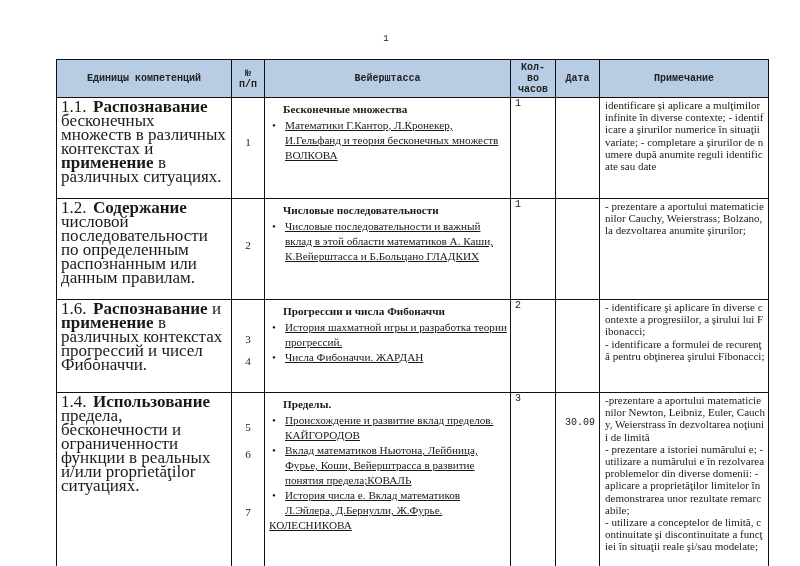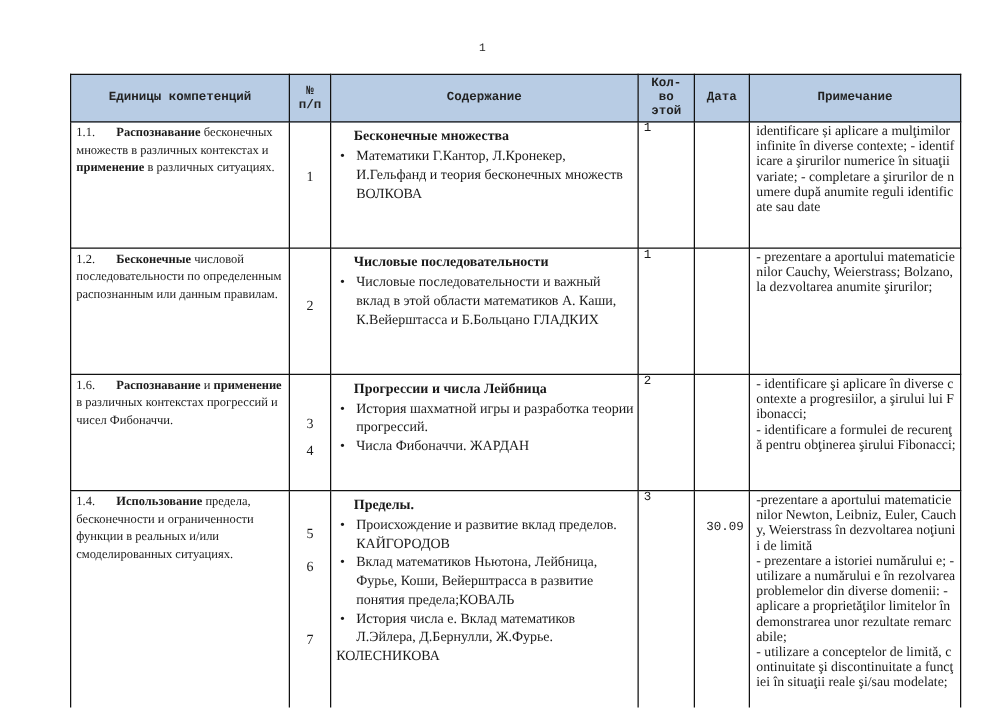--- a/index.html
+++ b/index.html
@@ -2,31 +2,31 @@
 <html><head>
 <meta charset="utf-8">
 <style>
   html, body { margin: 0; padding: 0; background: #ffffff; }
   body { width: 800px; height: 566px; position: relative; overflow: hidden; font-family: "Liberation Serif", serif; color: #1a1a1a; }
   .page-num { position: absolute; top: 34px; left: 0; width: 772px; text-align: center; font-family: "Liberation Mono", monospace; font-size: 9px; color: #222; }
   table { position: absolute; left: 56px; top: 59px; border-collapse: collapse; table-layout: fixed; width: 712px; }
   td, th { border: 1px solid #111; vertical-align: top; padding: 0; }
   th { background: #b8cce4; font-family: "Liberation Mono", "DejaVu Sans Mono", monospace; font-weight: bold; font-size: 10px; text-align: center; vertical-align: middle; height: 37px; line-height: 11px; color: #222; }
   col.c1 { width: 175px; } col.c2 { width: 33px; } col.c3 { width: 246px; } col.c4 { width: 45px; } col.c5 { width: 44px; } col.c6 { width: 169px; }
-  .unit { font-size: 10px; line-height: 14px; padding: 2px 3px 2px 4px; }
+  .unit { font-size: 17px; line-height: 14px; padding: 2px 3px 2px 4px; }
   .unit .code { display: inline-block; width: 32px; }
   .unit b { font-weight: bold; }
   .nums { text-align: center; font-size: 11.2px; position: relative; }
   .nums span { position: absolute; left: 0; right: 0; }
   .content { font-size: 11.2px; line-height: 15px; padding: 4px 3px 2px 4px; }
   .content .ctitle { font-weight: bold; padding-left: 14px; margin-bottom: 1px; }
   .content ul { margin: 0; padding: 0 0 0 16px; list-style: none; }
-  .content li { position: relative; }
+  .content li { position: relative; text-decoration: underline; }
   .content li::before { content: "•"; position: absolute; left: -13px; top: 0; }
-  .content .tail { padding-left: 0; }
+  .content .tail { padding-left: 0; text-decoration: underline; }
   .hours { font-family: "Liberation Mono", monospace; font-size: 10px; padding: 0 4px; line-height: 12px; }
   .date { font-family: "Liberation Mono", monospace; font-size: 10px; text-align: right; padding: 24px 4px 0 0; }
   .note { font-size: 11px; line-height: 12.2px; padding: 1px 3px 1px 5px; word-break: break-all; }
   .r1 td { height: 76px; } .r2 td { height: 76px; } .r3 td { height: 68px; } .r4 td { height: 157px; }
 </style>
 </head>
 <body>
 
 <div class="page-num">1</div>
 
@@ -36,22 +36,22 @@
       <col class="c2">
       <col class="c3">
       <col class="c4">
       <col class="c5">
       <col class="c6">
     </colgroup>
   <thead>
     <tr>
       <th>Единицы компетенций</th>
       <th><span>№</span><br><span>п/п</span></th>
-      <th>Содержание</th>
-      <th><span>Кол-</span><br><span>во</span><br><span>этой</span></th>
+      <th>Вейерштасса</th>
+      <th><span>Кол-</span><br><span>во</span><br><span>часов</span></th>
       <th>Дата</th>
       <th>Примечание</th>
     </tr>
   </thead>
   <tbody id="tbody">
       <tr class="r1">
         <td class="unit"><span class="code">1.1.</span><b>Распознавание</b><span> бесконечных множеств в различных контекстах и </span><b>применение</b><span> в различных ситуациях.</span></td>
         <td class="nums">
           <span style="top: 38px;">1</span>
         </td>
@@ -59,53 +59,53 @@
           <div class="ctitle">Бесконечные множества</div>
           <ul>
             <li>Математики Г.Кантор, Л.Кронекер, И.Гельфанд и теория бесконечных множеств  ВОЛКОВА</li>
           </ul>
         </td>
         <td class="hours">1</td>
         <td class="date"></td>
         <td class="note"><span>identificare și aplicare a mulţimilor infinite în diverse contexte; - identificare a şirurilor numerice în situaţii variate; - completare a şirurilor de numere după anumite reguli identificate sau date</span></td>
       </tr>
       <tr class="r2">
-        <td class="unit"><span class="code">1.2.</span><b>Бесконечные</b><span> числовой последовательности по определенным распознанным или данным правилам.</span></td>
+        <td class="unit"><span class="code">1.2.</span><b>Содержание</b><span> числовой последовательности по определенным распознанным или данным правилам.</span></td>
         <td class="nums">
           <span style="top: 40px;">2</span>
         </td>
         <td class="content">
           <div class="ctitle">Числовые последовательности</div>
           <ul>
             <li>Числовые последовательности и важный вклад в этой области математиков А. Каши, К.Вейерштасса и Б.Больцано ГЛАДКИХ</li>
           </ul>
         </td>
         <td class="hours">1</td>
         <td class="date"></td>
         <td class="note"><span>- prezentare a aportului matematicienilor Cauchy, Weierstrass; Bolzano, la dezvoltarea anumite şirurilor;</span></td>
       </tr>
       <tr class="r3">
         <td class="unit"><span class="code">1.6.</span><b>Распознавание</b><span> и </span><b>применение</b><span> в различных контекстах прогрессий и чисел Фибоначчи.</span></td>
         <td class="nums">
           <span style="top: 33px;">3</span>
           <span style="top: 55px;">4</span>
         </td>
         <td class="content">
-          <div class="ctitle">Прогрессии и числа Лейбница</div>
+          <div class="ctitle">Прогрессии и числа Фибоначчи</div>
           <ul>
             <li>История шахматной игры и разработка теории прогрессий.</li>
             <li>Числа Фибоначчи. ЖАРДАН</li>
           </ul>
         </td>
         <td class="hours">2</td>
         <td class="date"></td>
         <td class="note"><span>- identificare şi aplicare în diverse contexte a progresiilor, a şirului lui Fibonacci;</span><br><span> - identificare a formulei de recurenţă pentru obţinerea şirului Fibonacci;</span></td>
       </tr>
       <tr class="r4">
-        <td class="unit"><span class="code">1.4.</span><b>Использование</b><span> предела, бесконечности и ограниченности функции в реальных и/или смоделированных ситуациях.</span></td>
+        <td class="unit"><span class="code">1.4.</span><b>Использование</b><span> предела, бесконечности и ограниченности функции в реальных и/или proprietăţilor ситуациях.</span></td>
         <td class="nums">
           <span style="top: 28px;">5</span>
           <span style="top: 55px;">6</span>
           <span style="top: 113px;">7</span>
         </td>
         <td class="content">
           <div class="ctitle">Пределы.</div>
           <ul>
             <li>Происхождение и развитие вклад пределов.  КАЙГОРОДОВ</li>
             <li>Вклад математиков Ньютона, Лейбница, Фурье, Коши, Вейерштрасса в развитие понятия предела;КОВАЛЬ</li>

